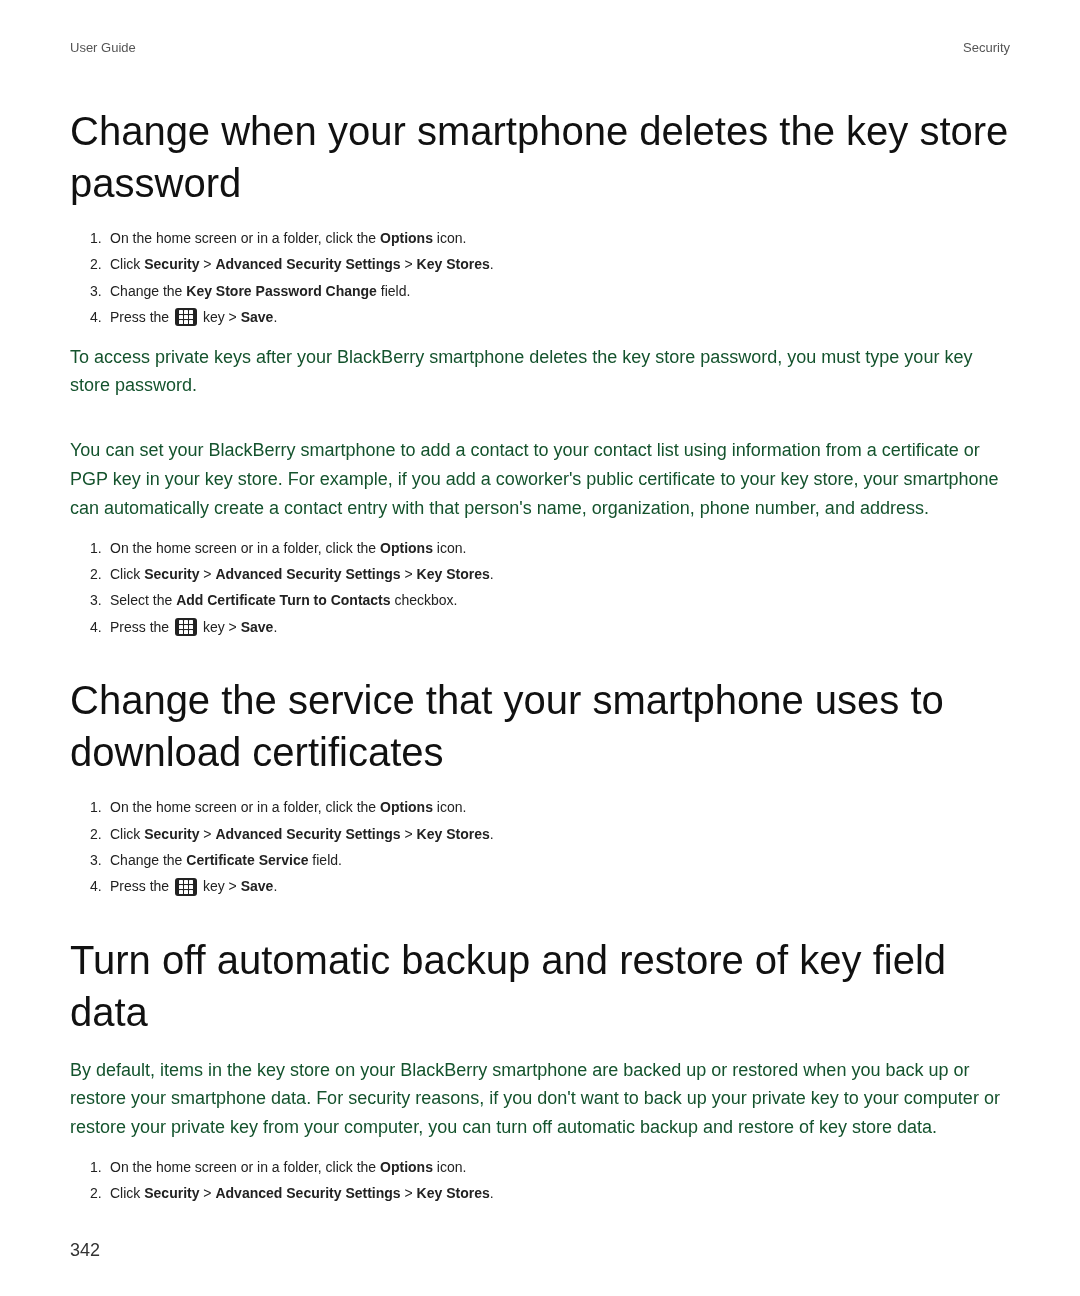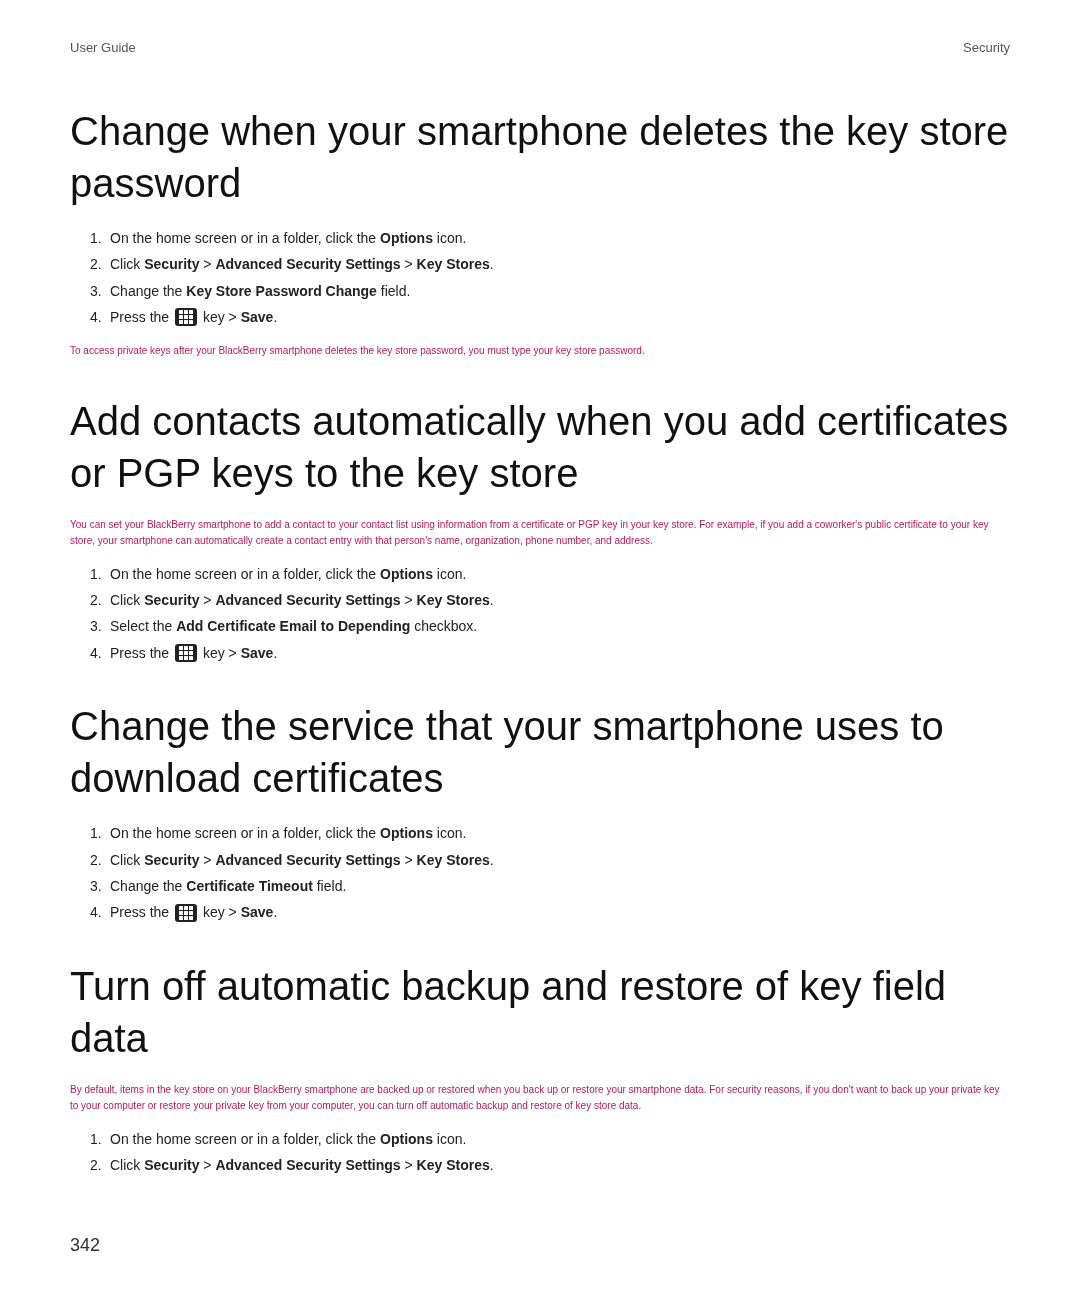--- a/index.html
+++ b/index.html
@@ -48,23 +48,23 @@
     .section-title {
       font-size: 40px;
       font-weight: 300;
       color: #111;
       line-height: 1.3;
       margin-bottom: 18px;
       border-bottom: none;
     }
 
     .section-body {
-      font-size: 10px;
+      font-size: 18px;
       line-height: 1.6;
-      color: #be185d;
+      color: #14532d;
       margin-bottom: 14px;
     }
 
     .steps-list {
       list-style: none;
       padding: 0;
       margin: 0 0 14px 0;
     }
 
     .steps-list li {
@@ -158,34 +158,33 @@
                   <span class="menu-icon-dot"></span>
                   <span class="menu-icon-dot"></span>
                   <span class="menu-icon-dot"></span>
                   <span class="menu-icon-dot"></span>
                 </span></span><span> key &gt; <b>Save</b>.</span></span>
           </li>
         </ol>
         <p class="section-body">To access private keys after your BlackBerry smartphone deletes the key store password, you must type your key store password.</p>
       </div>
       <div class="section">
-        <h2 class="section-title">Add contacts automatically when you add certificates or PGP keys to the key store</h2>
         <p class="section-body">You can set your BlackBerry smartphone to add a contact to your contact list using information from a certificate or PGP key in your key store. For example, if you add a coworker's public certificate to your key store, your smartphone can automatically create a contact entry with that person's name, organization, phone number, and address.</p>
         <ol class="steps-list">
           <li>
             <span class="step-num">1.</span>
             <span class="step-content">On the home screen or in a folder, click the <b>Options</b> icon.</span>
           </li>
           <li>
             <span class="step-num">2.</span>
             <span class="step-content">Click <b>Security</b> &gt; <b>Advanced Security Settings</b> &gt; <b>Key Stores</b>.</span>
           </li>
           <li>
             <span class="step-num">3.</span>
-            <span class="step-content">Select the <b>Add Certificate Email to Depending</b> checkbox.</span>
+            <span class="step-content">Select the <b>Add Certificate Turn to Contacts</b> checkbox.</span>
           </li>
           <li>
             <span class="step-num">4.</span>
             <span class="step-content"><span>Press the </span><span class="menu-icon"><span class="menu-icon-inner">
                   <span class="menu-icon-dot"></span>
                   <span class="menu-icon-dot"></span>
                   <span class="menu-icon-dot"></span>
                   <span class="menu-icon-dot"></span>
                   <span class="menu-icon-dot"></span>
                   <span class="menu-icon-dot"></span>
@@ -202,21 +201,21 @@
           <li>
             <span class="step-num">1.</span>
             <span class="step-content">On the home screen or in a folder, click the <b>Options</b> icon.</span>
           </li>
           <li>
             <span class="step-num">2.</span>
             <span class="step-content">Click <b>Security</b> &gt; <b>Advanced Security Settings</b> &gt; <b>Key Stores</b>.</span>
           </li>
           <li>
             <span class="step-num">3.</span>
-            <span class="step-content">Change the <b>Certificate Timeout</b> field.</span>
+            <span class="step-content">Change the <b>Certificate Service</b> field.</span>
           </li>
           <li>
             <span class="step-num">4.</span>
             <span class="step-content"><span>Press the </span><span class="menu-icon"><span class="menu-icon-inner">
                   <span class="menu-icon-dot"></span>
                   <span class="menu-icon-dot"></span>
                   <span class="menu-icon-dot"></span>
                   <span class="menu-icon-dot"></span>
                   <span class="menu-icon-dot"></span>
                   <span class="menu-icon-dot"></span>

